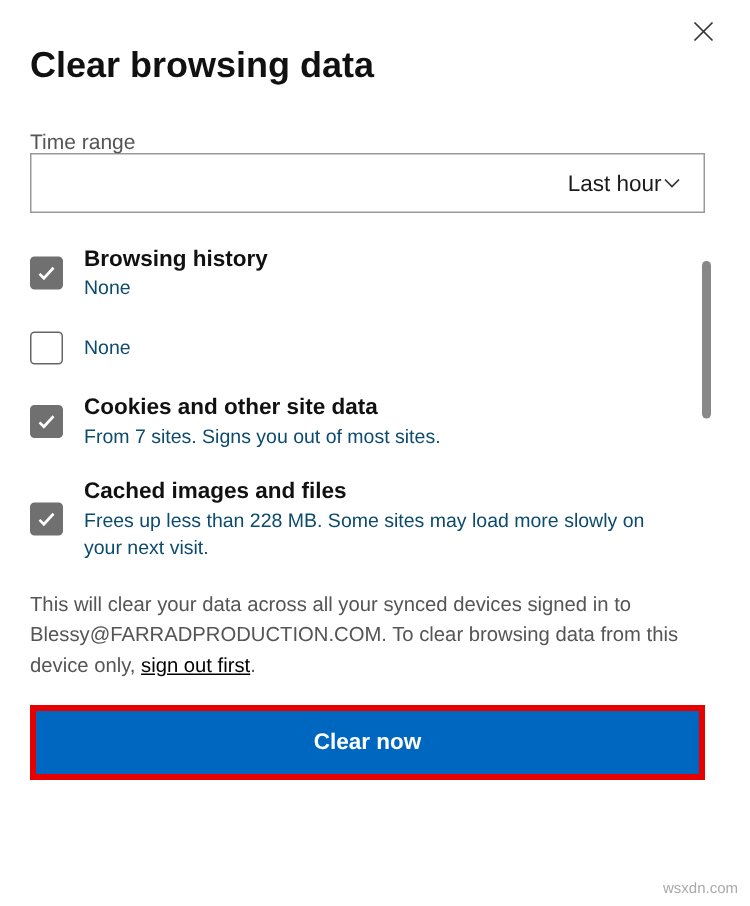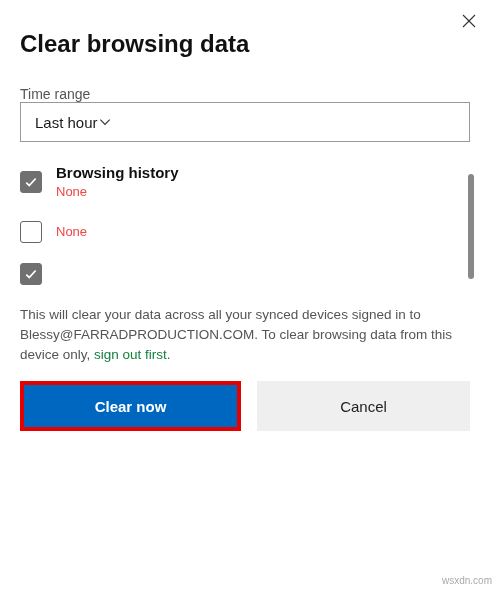--- a/index.html
+++ b/index.html
@@ -32,21 +32,21 @@
     }
     .range-label {
       font-size: 14px;
       color: #555;
     }
     .select-wrap {
       border: 1px solid #999;
       height: 40px;
       display: flex;
       align-items: center;
-      justify-content: flex-start;
+      justify-content: flex-end;
       padding: 0 14px;
       cursor: pointer;
       margin-bottom: 22px;
     }
     .select-wrap span { font-size: 15px; }
     .select-wrap svg { width: 14px; height: 14px; }
     .list-area {
       position: relative;
     }
     .scrollbar {
@@ -84,37 +84,39 @@
     .cb svg { display: none; }
     .cb.checked svg { display: block; }
     .item-body .title {
       font-size: 15px;
       font-weight: 600;
       color: #111;
       margin-bottom: 2px;
     }
     .item-body .sub {
       font-size: 13px;
-      color: #ef4444;
+      color: #0c4a6e;
       line-height: 1.35;
     }
     .notice {
       font-size: 13.5px;
       color: #555;
       line-height: 1.5;
       margin-top: 2px;
       margin-bottom: 16px;
     }
     .notice .link {
-      color: #15803d;
+      color: #000000;
+      text-decoration: underline;
       cursor: pointer;
     }
     .buttons {
       display: flex;
       gap: 16px;
+      flex-direction: column;
     }
     .btn-primary-wrap {
       border: 4px solid #e60000;
       display: inline-block;
       flex: 1;
     }
     .btn-primary {
       background: #0067c0;
       color: #fff;
       font-size: 15px;
@@ -128,21 +130,21 @@
       flex: 1;
       background: #efefef;
       color: #222;
       font-size: 15px;
       border: none;
       height: 50px;
       cursor: pointer;
     }
     .watermark {
       position: absolute;
-      bottom: 18px;
+      bottom: 6px;
       right: 8px;
       font-size: 10px;
       color: #aaa;
     }
   </style>
 </head>
 <body>
 
 <div class="close-btn">
   <svg viewBox="0 0 24 24" stroke="#333" stroke-width="1.5" fill="none">
@@ -179,35 +181,49 @@
 
     <div class="item">
       <div class="cb">
         
       </div>
       <div class="item-body">
         <div class="sub">None</div>
       </div>
     </div>
 
-
     <div class="item">
       <div class="cb checked">
         <svg viewBox="0 0 24 24" stroke="#fff" stroke-width="3" fill="none">
             <polyline points="4,13 9,18 20,6"></polyline>
           </svg>
       </div>
+      <div class="item-body">
+        <div class="title">Cookies and other site data</div>
+        <div class="sub">From 7 sites. Signs you out of most sites.</div>
+      </div>
+    </div>
+
+    <div class="item">
+      <div class="cb checked">
+        <svg viewBox="0 0 24 24" stroke="#fff" stroke-width="3" fill="none">
+            <polyline points="4,13 9,18 20,6"></polyline>
+          </svg>
+      </div>
+      <div class="item-body">
+        <div class="title">Cached images and files</div>
+        <div class="sub">Frees up less than 228 MB. Some sites may load more slowly on your next visit.</div>
+      </div>
     </div>
   </div>
 
   <div class="notice">
     <span>This will clear your data across all your synced devices signed in to Blessy@FARRADPRODUCTION.COM. To clear browsing data from this device only, </span><span class="link">sign out first</span><span>.</span>
   </div>
 
   <div class="buttons">
     <div class="btn-primary-wrap">
       <button class="btn-primary">Clear now</button>
     </div>
-    <button class="btn-secondary">Cancel</button>
   </div>
 </div>
 
 <div class="watermark">wsxdn.com</div>
 
 </body></html>

